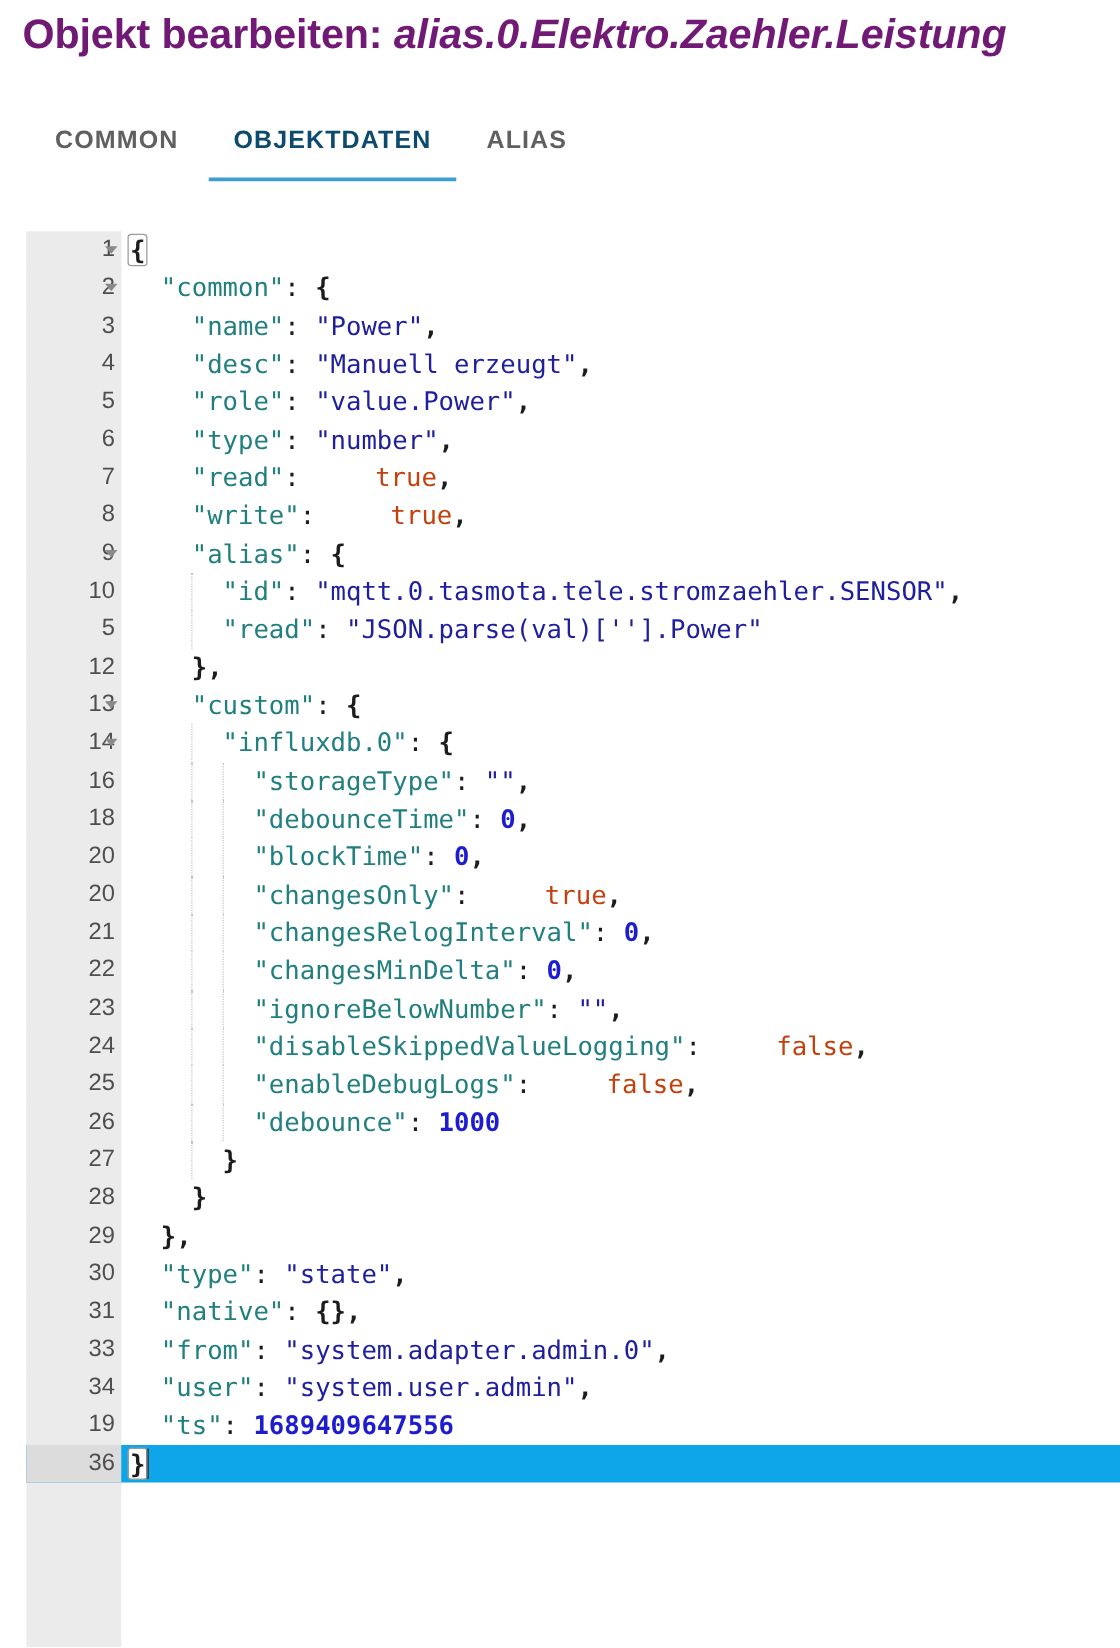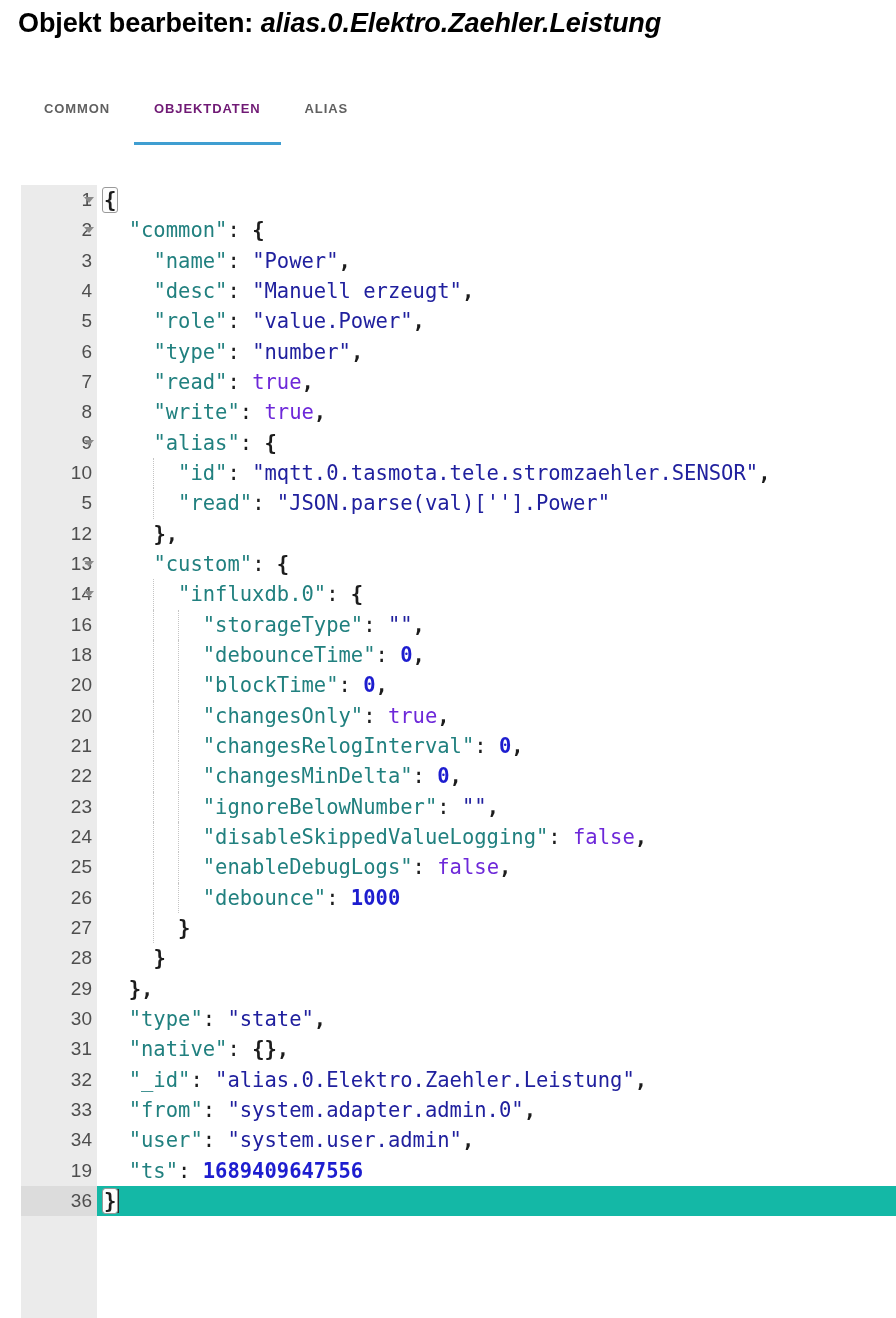--- a/index.html
+++ b/index.html
@@ -13,52 +13,52 @@
     font-family: "Liberation Sans", sans-serif;
     overflow: hidden;
     position: relative;
   }
 
   
   #dialog-title {
     position: absolute;
     left: 18px;
     top: 8px;
-    font-size: 27px;
+    font-size: 33px;
     font-weight: bold;
-    color: #000000;
+    color: #701a75;
     letter-spacing: -0.1px;
     white-space: nowrap;
   }
   #dialog-title .title-prefix { font-style: normal; }
   #dialog-title .title-objid  { font-style: italic; }
 
   
   #tab-bar {
     position: absolute;
     left: 22px;
     top: 92px;
     height: 62px;
     display: flex;
     align-items: flex-start;
   }
   .tab {
-    font-size: 13px;
+    font-size: 20px;
     font-weight: bold;
     letter-spacing: 0.9px;
     color: #606060;
     padding: 9px 22px 0 22px;
     height: 53px;
     box-sizing: border-box;
     position: relative;
     cursor: pointer;
     user-select: none;
     white-space: nowrap;
   }
-  .tab.active { color: #701a75; }
+  .tab.active { color: #0c4a6e; }
   .tab.active::after {
     content: "";
     position: absolute;
     left: 2px;
     right: 2px;
     bottom: 0;
     height: 3px;
     background: #3f9ed1;
   }
 
@@ -90,21 +90,21 @@
     right: 0;
   }
   .code-line {
     position: relative;
     height: 30.33px;
     line-height: 30.33px;
     white-space: pre;
     display: flex;
     align-items: stretch;
   }
-  .code-line.active-line { background: #14b8a6; }
+  .code-line.active-line { background: #0ea5e9; }
   .code-line.active-line .gutter { background: #dcdcdc; }
 
   .gutter {
     width: 76px;
     min-width: 76px;
     box-sizing: border-box;
     background: #ebebeb;
     color: #4e4e4e;
     font-family: "Liberation Sans", sans-serif;
     font-size: 19px;
@@ -144,21 +144,21 @@
     top: 0;
     height: 30.33px;
     width: 0;
     border-left: 1px dotted #c4c4c4;
   }
 
   
   .t-key   { color: #21807f; }
   .t-str   { color: #20209e; }
   .t-num   { color: #1d1dcf; font-weight: bold; }
-  .t-bool  { color: #6d28d9; }
+  .t-bool  { color: #c2410c; margin-left: 48px; }
   .t-punct { color: #1c1c1c; font-weight: bold; }
   .t-colon { color: #1c1c1c; }
 
   
   .bracket-match {
     outline: 1px solid #9a9a9a;
     background: #fdfdfd;
     border-radius: 2px;
     padding: 0 1px;
     margin: 0 -1px;
@@ -211,19 +211,18 @@
       <div class="code-line"><div class="gutter"><span class="lnum">22</span></div><div class="code-text"><span class="iguide" style="left: 56.32px;"></span><span class="iguide" style="left: 80.98px;"></span><span>        </span><span class="t-key">"changesMinDelta"</span><span class="t-colon">: </span><span class="t-num">0</span><span class="t-punct">,</span></div></div>
       <div class="code-line"><div class="gutter"><span class="lnum">23</span></div><div class="code-text"><span class="iguide" style="left: 56.32px;"></span><span class="iguide" style="left: 80.98px;"></span><span>        </span><span class="t-key">"ignoreBelowNumber"</span><span class="t-colon">: </span><span class="t-str">""</span><span class="t-punct">,</span></div></div>
       <div class="code-line"><div class="gutter"><span class="lnum">24</span></div><div class="code-text"><span class="iguide" style="left: 56.32px;"></span><span class="iguide" style="left: 80.98px;"></span><span>        </span><span class="t-key">"disableSkippedValueLogging"</span><span class="t-colon">: </span><span class="t-bool">false</span><span class="t-punct">,</span></div></div>
       <div class="code-line"><div class="gutter"><span class="lnum">25</span></div><div class="code-text"><span class="iguide" style="left: 56.32px;"></span><span class="iguide" style="left: 80.98px;"></span><span>        </span><span class="t-key">"enableDebugLogs"</span><span class="t-colon">: </span><span class="t-bool">false</span><span class="t-punct">,</span></div></div>
       <div class="code-line"><div class="gutter"><span class="lnum">26</span></div><div class="code-text"><span class="iguide" style="left: 56.32px;"></span><span class="iguide" style="left: 80.98px;"></span><span>        </span><span class="t-key">"debounce"</span><span class="t-colon">: </span><span class="t-num">1000</span></div></div>
       <div class="code-line"><div class="gutter"><span class="lnum">27</span></div><div class="code-text"><span class="iguide" style="left: 56.32px;"></span><span>      </span><span class="t-punct">}</span></div></div>
       <div class="code-line"><div class="gutter"><span class="lnum">28</span></div><div class="code-text"><span>    </span><span class="t-punct">}</span></div></div>
       <div class="code-line"><div class="gutter"><span class="lnum">29</span></div><div class="code-text"><span>  </span><span class="t-punct">}</span><span class="t-punct">,</span></div></div>
       <div class="code-line"><div class="gutter"><span class="lnum">30</span></div><div class="code-text"><span>  </span><span class="t-key">"type"</span><span class="t-colon">: </span><span class="t-str">"state"</span><span class="t-punct">,</span></div></div>
       <div class="code-line"><div class="gutter"><span class="lnum">31</span></div><div class="code-text"><span>  </span><span class="t-key">"native"</span><span class="t-colon">: </span><span class="t-punct">{}</span><span class="t-punct">,</span></div></div>
-      <div class="code-line"><div class="gutter"><span class="lnum">32</span></div><div class="code-text"><span>  </span><span class="t-key">"_id"</span><span class="t-colon">: </span><span class="t-str">"alias.0.Elektro.Zaehler.Leistung"</span><span class="t-punct">,</span></div></div>
       <div class="code-line"><div class="gutter"><span class="lnum">33</span></div><div class="code-text"><span>  </span><span class="t-key">"from"</span><span class="t-colon">: </span><span class="t-str">"system.adapter.admin.0"</span><span class="t-punct">,</span></div></div>
       <div class="code-line"><div class="gutter"><span class="lnum">34</span></div><div class="code-text"><span>  </span><span class="t-key">"user"</span><span class="t-colon">: </span><span class="t-str">"system.user.admin"</span><span class="t-punct">,</span></div></div>
       <div class="code-line"><div class="gutter"><span class="lnum">19</span></div><div class="code-text"><span>  </span><span class="t-key">"ts"</span><span class="t-colon">: </span><span class="t-num">1689409647556</span></div></div>
       <div class="code-line active-line"><div class="gutter"><span class="lnum">36</span></div><div class="code-text"><span class="t-punct bracket-match">}</span><span class="caret"></span></div></div>
     </div>
 </div>
 
 </body></html>

